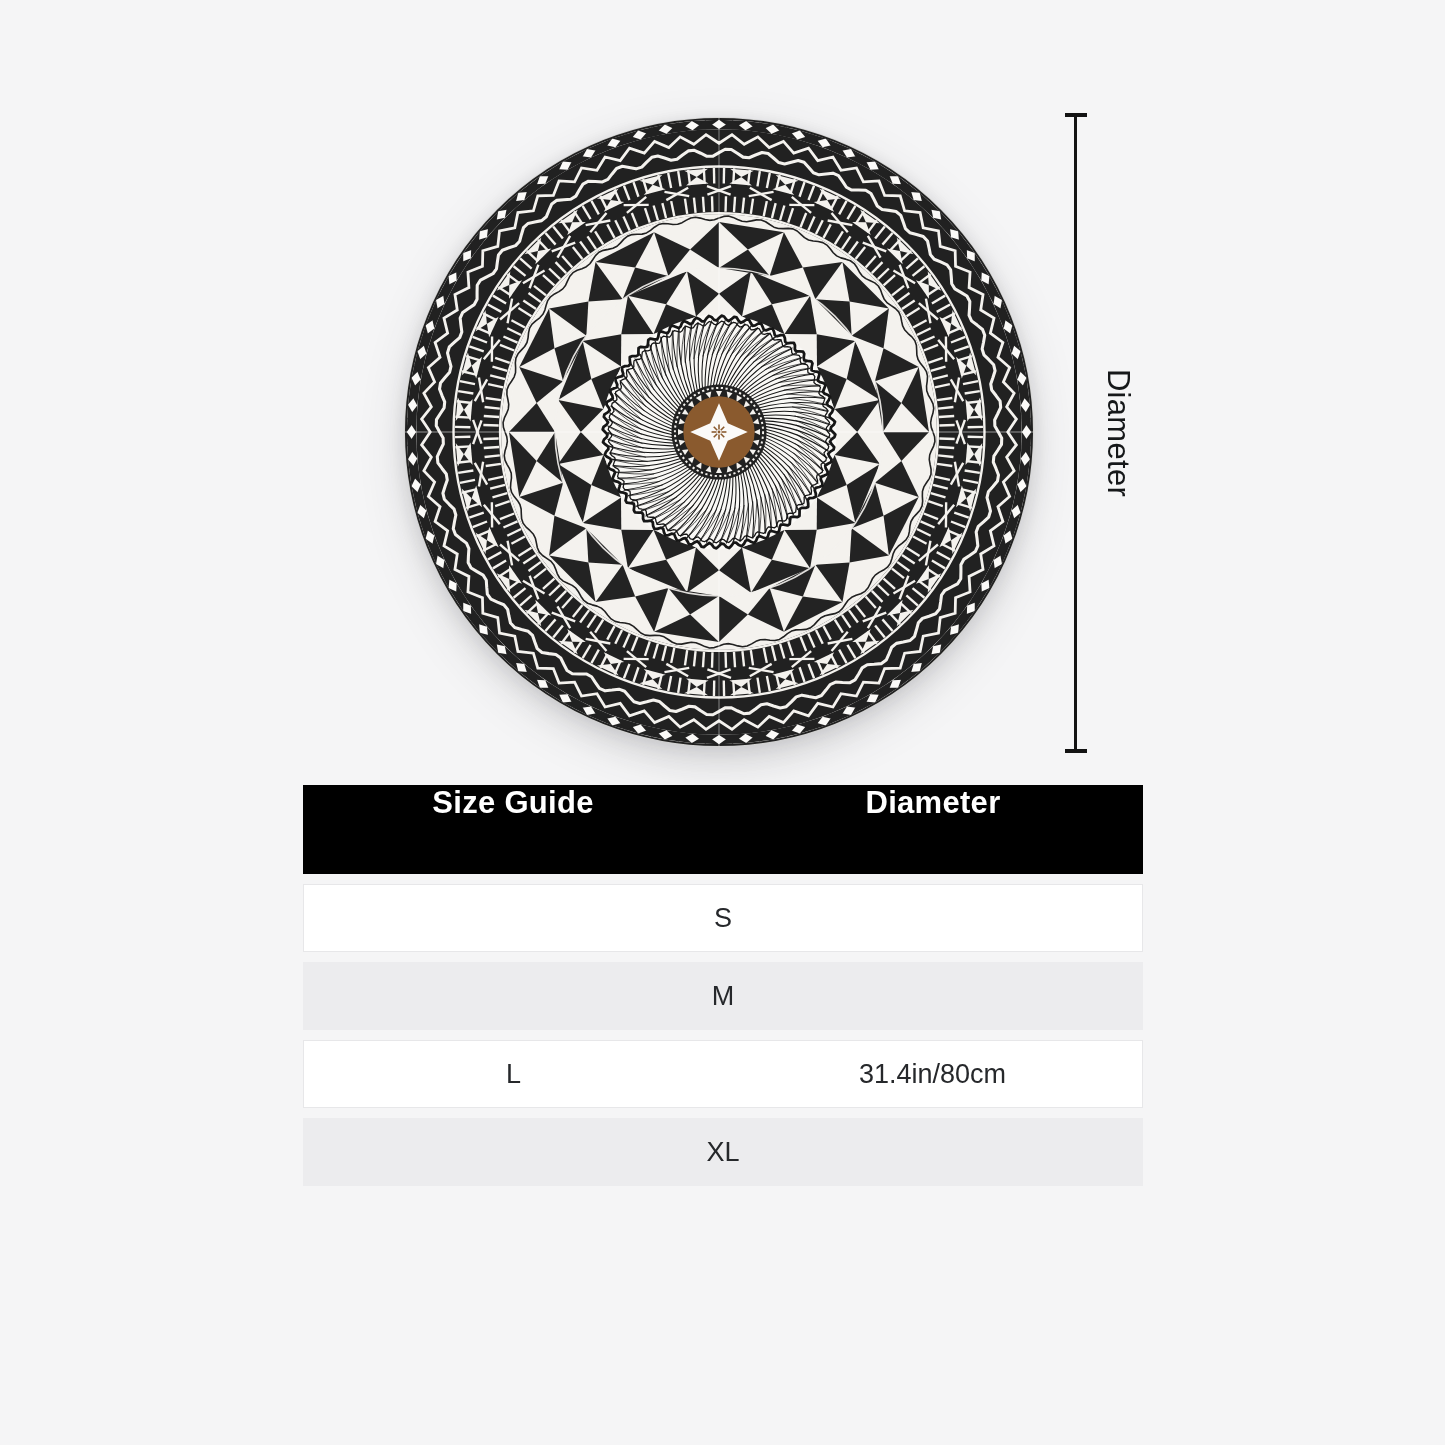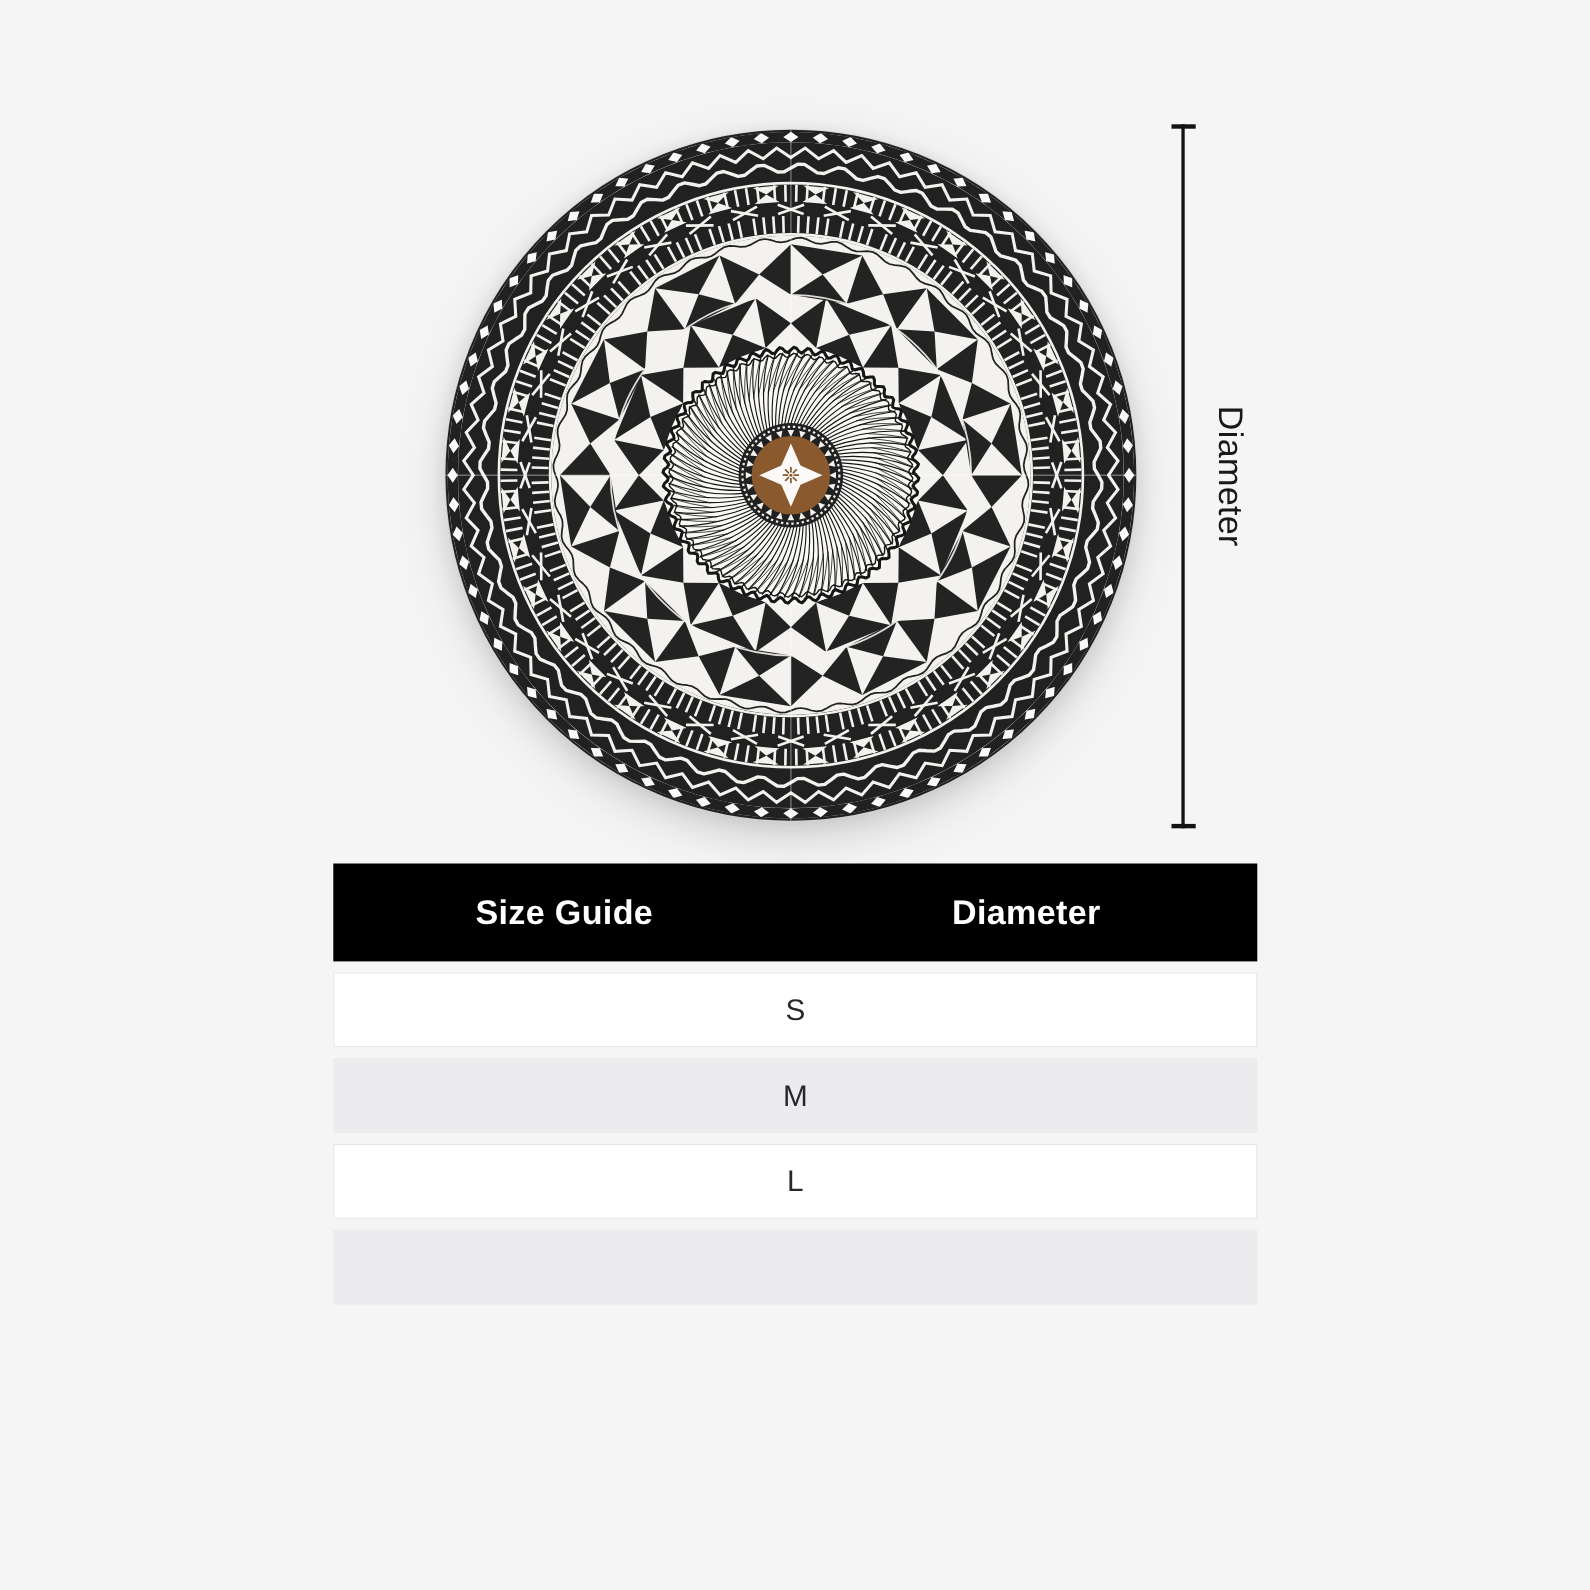--- a/index.html
+++ b/index.html
@@ -13,21 +13,21 @@
   
   .meas-line{position:absolute;left:1074px;top:113px;width:3px;height:640px;background:#131313;}
   .meas-cap{position:absolute;left:1065px;width:22px;height:4px;background:#131313;}
   .meas-cap--top{top:113px;}
   .meas-cap--bottom{top:749px;}
   .diameter-label{position:absolute;left:1118px;top:433px;transform:translate(-50%,-50%) rotate(90deg);
     font-size:31px;color:#16181a;white-space:nowrap;letter-spacing:.3px;}
 
   
   .size-table{position:absolute;left:303px;top:785px;width:840px;}
-  .thead{display:flex;align-items:center;height:89px;background:#000;}
+  .thead{display:flex;height:89px;background:#000;}
   .thead span{flex:1;text-align:center;color:#ffffff;font-size:31px;font-weight:600;letter-spacing:.3px;}
   .trow{display:flex;align-items:center;height:68px;margin-top:10px;box-sizing:border-box;}
   .trow span{flex:1;text-align:center;font-size:27px;color:#26282b;}
   .trow--light{background:#ffffff;border:1px solid #e7e7e9;}
   .trow--dark{background:#ececee;}
 </style>
 </head>
 <body>
 
 <div class="stage">
@@ -960,18 +960,20 @@
       <span>Diameter</span>
     </div>
     <div class="trow trow--light">
       <span>S</span>
     </div>
     <div class="trow trow--dark">
       <span>M</span>
     </div>
     <div class="trow trow--light">
       <span>L</span>
+      <span>31.4in/80cm</span>
     </div>
     <div class="trow trow--dark">
+      <span>XL</span>
     </div>
   </div>
 
 </div>
 
 </body></html>

